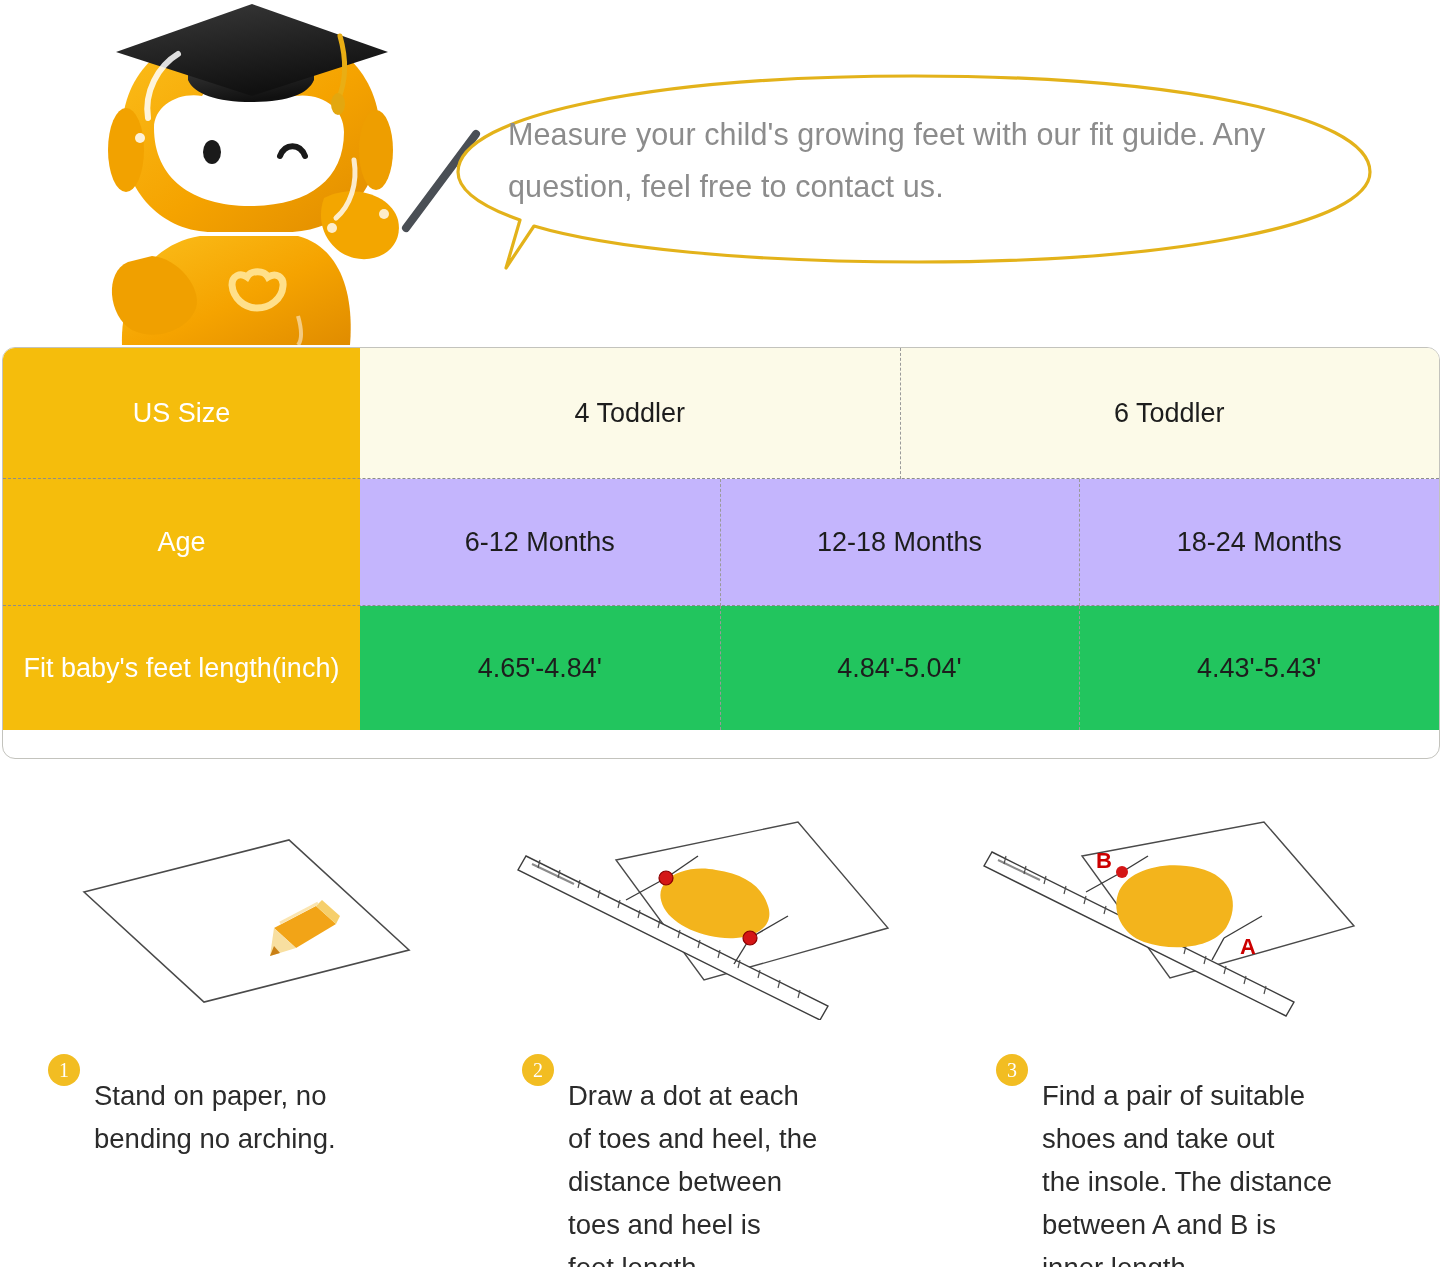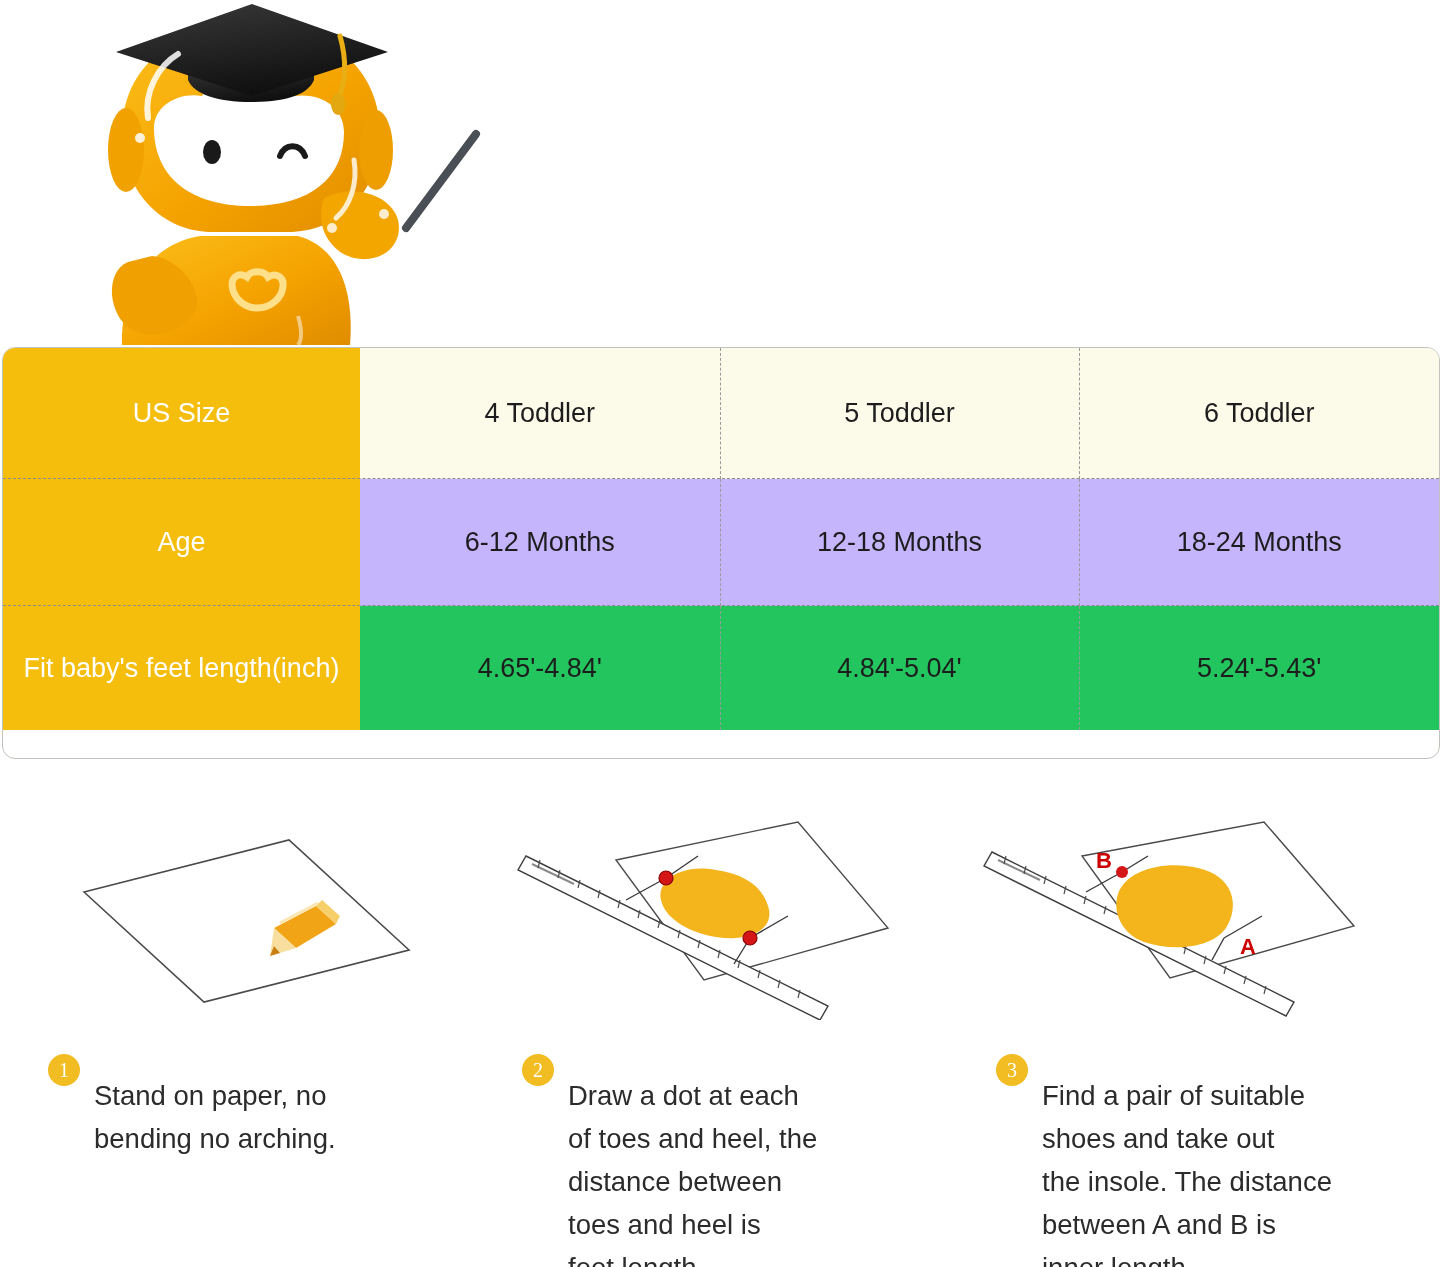--- a/index.html
+++ b/index.html
@@ -125,42 +125,48 @@
       <circle cx="240" cy="228" r="5" fill="#ffffff" opacity=".8"></circle>
       <circle cx="292" cy="214" r="5" fill="#ffffff" opacity=".8"></circle>
       <path d="M206 316 C210 330 210 340 206 345" stroke="#FFFFFF" stroke-width="4" fill="none" opacity=".5"></path>
     </svg>
   </div>
 
   <svg class="pointer-stick" viewBox="0 0 90 110">
     <line x1="10" y1="100" x2="80" y2="6" stroke="#4a4f55" stroke-width="8" stroke-linecap="round"></line>
   </svg>
 
+  <div class="bubble">
+    <svg viewBox="0 0 930 205" width="930" height="205">
+      <path d="M466 4 C722 4 922 42 922 100 C922 152 730 190 470 190 C300 190 160 176 86 154
+               L58 196 L72 148 C32 134 10 118 10 100 C10 42 210 4 466 4 Z" fill="#ffffff" stroke="#E3B21A" stroke-width="3.2" stroke-linejoin="round"></path>
+    </svg>
+    <div class="bubble-text">Measure your child's growing feet with our fit guide. Any question, feel free to contact us.</div>
+  </div>
 
   <div class="size-table">
 
     <div class="trow r0">
       <div class="thead-cell">US Size</div>
       <div class="tcell">4 Toddler</div>
-      <div class="tcell">5 Toddler</div>
       <div class="tcell">6 Toddler</div>
     </div>
 
     <div class="trow r1">
       <div class="thead-cell">Age</div>
       <div class="tcell">6-12 Months</div>
       <div class="tcell">12-18 Months</div>
       <div class="tcell">18-24 Months</div>
     </div>
 
     <div class="trow r2">
       <div class="thead-cell">Fit baby's feet length(inch)</div>
       <div class="tcell">4.65'-4.84'</div>
       <div class="tcell">4.84'-5.04'</div>
-      <div class="tcell">5.24'-5.43'</div>
+      <div class="tcell">4.43'-5.43'</div>
     </div>
   </div>
 
   <div class="steps">
 
     <div class="step s1">
       <div class="illus">
         <svg viewBox="0 0 440 200" width="440" height="200">
           <path d="M60 72 L265 20 L385 130 L180 182 Z" fill="#ffffff" stroke="#4a4a4a" stroke-width="1.6"></path>
           <g>

